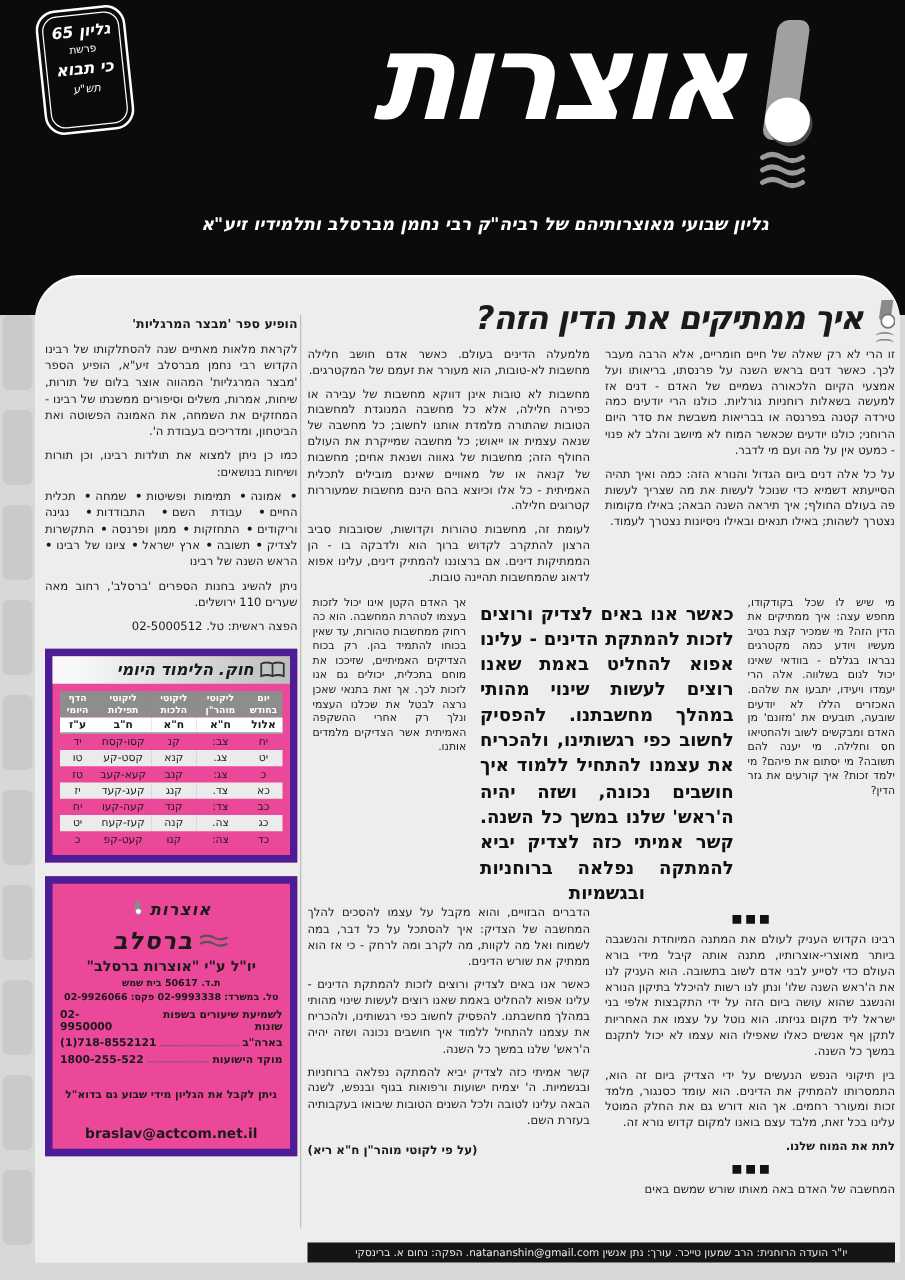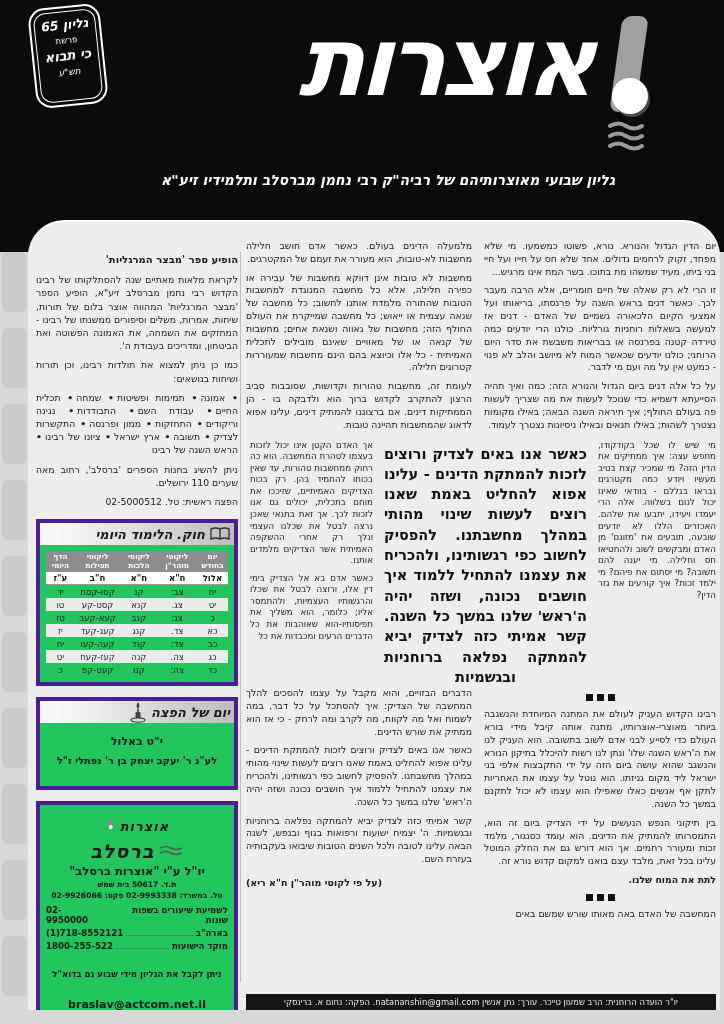--- a/index.html
+++ b/index.html
@@ -60,21 +60,21 @@
   .sidebar{position:absolute;left:36px;top:246px;width:202px;height:764px;direction:rtl;overflow:hidden;}
   .strip{height:22px;background:linear-gradient(to left,#b5b5b5,#ededed 88%);display:flex;align-items:center;
          gap:5px;padding:0 4px;box-sizing:border-box;}
   .strip .t{font-weight:bold;font-style:italic;font-size:15px;}
   .news-body{margin-top:7px;font-size:9.3px;line-height:1.42;text-align:justify;}
   .news-body p{margin:0 0 6px 0;}
   .book-title{font-weight:bold;font-size:10px;margin:0 0 4px 0;}
   .topics{margin:0 0 6px 0;}
   .topic::before{content:"• ";font-weight:bold;}
   .topic{margin-left:3px;}
-  .box{background:#22c55e;border:4px solid #4c1d95;margin-top:11px;padding:6px;box-sizing:border-box;}
+  .box{background:#ec4899;border:6px solid #4c1d95;margin-top:11px;padding:6px;box-sizing:border-box;}
   .box .strip{margin:-6px -6px 6px -6px;background:linear-gradient(to left,#bdbdbd,#f8f8f8 90%);}
   .box .strip .t{font-size:13px;}
   table{width:100%;border-collapse:collapse;text-align:center;font-size:8.6px;}
   th{background:#8d8d8d;color:#fff;font-weight:bold;font-size:7.4px;line-height:1.15;padding:2px 1px;}
   tr.sub td{font-weight:bold;border-bottom:1px solid #999;padding:1px;background:#fff;}
   td{padding:1.5px 1px;}
   tbody tr:nth-child(even) td{background:#ebebeb;}
   .haf-date{font-weight:bold;font-size:11px;text-align:center;margin-top:12px;}
   .haf-mem{font-weight:bold;font-size:9.8px;text-align:center;margin:7px 0 14px;}
   .pub-logo{display:flex;flex-direction:column;align-items:center;margin-top:2px;}
@@ -224,33 +224,20 @@
             <td>כד</td>
             <td>צה:</td>
             <td>קנו</td>
             <td>קעט-קפ</td>
             <td>כ</td>
           </tr>
         </tbody>
     </table>
   </div>
 
-  <div class="box">
-    <div class="strip">
-      <span class="t">יום של הפצה</span>
-      <svg class="icon-svg" width="16" height="22" viewBox="0 0 16 22">
-        <path d="M8 1 Q11 5 8 8 Q5 5 8 1Z" fill="#444"></path>
-        <rect x="7.2" y="8" width="1.6" height="3" fill="#444"></rect>
-        <rect x="5.5" y="11" width="5" height="6" rx="1" fill="#444"></rect>
-        <ellipse cx="8" cy="19" rx="7" ry="2.2" fill="none" stroke="#444" stroke-width="1.2"></ellipse>
-      </svg>
-    </div>
-    <div class="haf-date">י"ט באלול</div>
-    <div class="haf-mem">לע"נ ר' יעקב יצחק בן ר' נפתלי ז"ל</div>
-  </div>
 
   <div class="box">
     <div class="pub-logo">
       <div class="pub-row">
         <span class="pub-top">אוצרות</span>
         <span class="mark" style="transform:scale(.6);width:12px;">
           <span class="bar"></span>
             <span class="ball"></span>
         </span>
       </div>
@@ -286,46 +273,53 @@
         </div>
       </div>
     <div class="email-note">ניתן לקבל את הגליון מידי שבוע גם בדוא"ל</div>
     <div class="email ltr">braslav@actcom.net.il</div>
 
   </div>
 </div>
 
 <div class="main">
   <div class="flow">
+    <div class="headline-row">
+      <span class="mark big">
+        <span class="bar"></span>
+          <span class="ball"></span>
+          <span class="w w1"></span>
+          <span class="w w2"></span>
+      </span>
+      <span class="headline">איך ממתיקים את הדין הזה?</span>
+    </div>
 
     <div class="band band-top">
       <div class="col col-r">
 
-      <p>יום הדין הגדול והנורא. נורא, פשוטו כמשמעו. מי שלא מפחד, זקוק לרחמים גדולים. אחד שלא חס על חייו ועל חיי בני ביתו, מעיד שמשהו מת בתוכו. בשר המת אינו מרגיש...</p>
           <p>זו הרי לא רק שאלה של חיים חומריים, אלא הרבה מעבר לכך. כאשר דנים בראש השנה על פרנסתו, בריאותו ועל אמצעי הקיום הלכאורה גשמיים של האדם - דנים אז למעשה בשאלות רוחניות גורליות. כולנו הרי יודעים כמה טירדה קטנה בפרנסה או בבריאות משבשת את סדר היום הרוחני; כולנו יודעים שכאשר המוח לא מיושב והלב לא פנוי - כמעט אין על מה ועם מי לדבר.</p>
           <p>על כל אלה דנים ביום הגדול והנורא הזה: כמה ואיך תהיה הסייעתא דשמיא כדי שנוכל לעשות את מה שצריך לעשות פה בעולם החולף; איך תיראה השנה הבאה; באילו מקומות נצטרך לשהות; באילו תנאים ובאילו ניסיונות נצטרך לעמוד.</p>
         </div>
       <div class="col col-l">
 
       <p>מלמעלה הדינים בעולם. כאשר אדם חושב חלילה מחשבות לא-טובות, הוא מעורר את זעמם של המקטרגים.</p>
           <p>מחשבות לא טובות אינן דווקא מחשבות של עבירה או כפירה חלילה, אלא כל מחשבה המנוגדת למחשבות הטובות שהתורה מלמדת אותנו לחשוב; כל מחשבה של שנאה עצמית או ייאוש; כל מחשבה שמייקרת את העולם החולף הזה; מחשבות של גאווה ושנאת אחים; מחשבות של קנאה או של מאוויים שאינם מובילים לתכלית האמיתית - כל אלו וכיוצא בהם הינם מחשבות שמעוררות קטרוגים חלילה.</p>
           <p>לעומת זה, מחשבות טהורות וקדושות, שסובבות סביב הרצון להתקרב לקדוש ברוך הוא ולדבקה בו - הן הממתיקות דינים. אם ברצוננו להמתיק דינים, עלינו אפוא לדאוג שהמחשבות תהיינה טובות.</p>
         </div>
     </div>
 
     <div class="band band-mid">
       <div class="mid-narrow mn-r">
 
       <p>מי שיש לו שכל בקודקודו, מחפש עצה: איך ממתיקים את הדין הזה? מי שמכיר קצת בטיב מעשיו ויודע כמה מקטרגים נבראו בגללם - בוודאי שאינו יכול לנום בשלווה. אלה הרי יעמדו ויעידו, יתבעו את שלהם. האכזרים הללו לא יודעים שובעה, תובעים את 'מזונם' מן האדם ומבקשים לשוב ולהחטיאו חס וחלילה. מי יענה להם תשובה? מי יסתום את פיהם? מי ילמד זכות? איך קורעים את גזר הדין?</p>
         </div>
       <div class="quote">כאשר אנו באים לצדיק ורוצים לזכות להמתקת הדינים - עלינו אפוא להחליט באמת שאנו רוצים לעשות שינוי מהותי במהלך מחשבתנו. להפסיק לחשוב כפי רגשותינו, ולהכריח את עצמנו להתחיל ללמוד איך חושבים נכונה, ושזה יהיה ה'ראש' שלנו במשך כל השנה. קשר אמיתי כזה לצדיק יביא להמתקה נפלאה ברוחניות ובגשמיות</div>
       <div class="mid-narrow mn-l">
 
       <p>אך האדם הקטן אינו יכול לזכות בעצמו לטהרת המחשבה. הוא כה רחוק ממחשבות טהורות, עד שאין בכוחו להתמיד בהן. רק בכוח הצדיקים האמיתיים, שזיככו את מוחם בתכלית, יכולים גם אנו לזכות לכך. אך זאת בתנאי שאכן נרצה לבטל את שכלנו העצמי ונלך רק אחרי ההשקפה האמיתית אשר הצדיקים מלמדים אותנו.</p>
-          <p>כאשר אדם בא אל הצדיק בימי דין אלו, ורוצה לבטל את שכלו והרגשותיו העצמיות, ולהתמסר אליו; כלומר, הוא משליך את תפיסותיו-הוא שאוהבות את כל הדברים הרעים ומכבדות את כל</p>
         </div>
     </div>
 
     <div class="band band-bottom">
       <div class="col col-r">
         <div class="sep">
             <i></i>
             <i></i>
             <i></i>
           </div>

